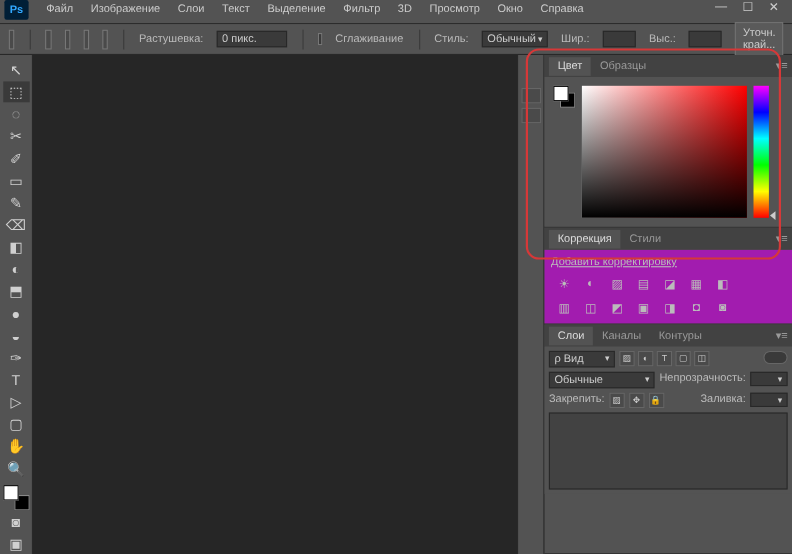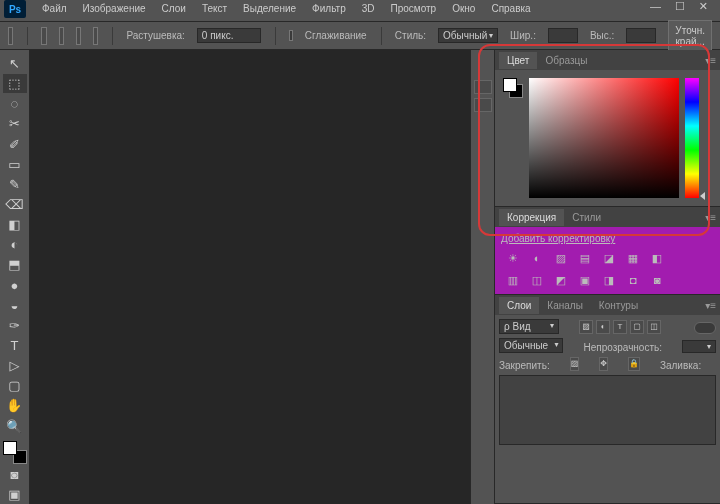--- a/index.html
+++ b/index.html
@@ -39,21 +39,21 @@
 .cs-fg{position:absolute;width:14px;height:14px;background:#fff;border:1px solid #000;top:0;left:0;z-index:2}
 .cs-bg{position:absolute;width:14px;height:14px;background:#000;border:1px solid #888;bottom:0;right:0}
 .color-field{width:150px;height:120px;background:linear-gradient(to bottom,transparent 0%,#000 100%),linear-gradient(to right,#fff 0%,#ff0000 100%);cursor:crosshair}
 .hue-strip{width:14px;height:120px;background:linear-gradient(to bottom,#ff00ff 0%,#0000ff 20%,#00ffff 40%,#00ff00 60%,#ffff00 80%,#ff0000 100%);cursor:pointer;position:relative}
 .hue-strip::after{content:"";position:absolute;right:-6px;bottom:-2px;width:0;height:0;border-top:4px solid transparent;border-bottom:4px solid transparent;border-right:5px solid #ccc}
 .adjust-body{padding:6px;background:#a21caf}
 .adjust-link{font-size:10px;color:#bbb;text-decoration:underline;cursor:pointer}
 .adjust-icons{display:flex;gap:8px;margin-top:8px;flex-wrap:wrap;padding:0 4px}
 .adj-ic{width:16px;height:14px;color:#bbb;font-size:11px;cursor:pointer;text-align:center}
 .layer-body{padding:4px;background:#535353}
-.layer-row{display:flex;gap:20px;align-items:flex-end;margin-bottom:4px}
+.layer-row{display:flex;gap:4px;align-items:flex-start;margin-bottom:4px}
 .layer-select{background:#3a3a3a;border:1px solid #282828;padding:1px 4px;font-size:10px;color:#ccc;flex:1;display:flex;justify-content:space-between}
 .layer-select::after{content:"▾";font-size:8px}
 .layer-filter-icons{display:flex;gap:3px}
 .lfi{width:14px;height:14px;border:1px solid #666;background:#4a4a4a;cursor:pointer;font-size:8px;text-align:center;line-height:12px}
 .layer-area{height:70px;background:#424242;border:1px solid #282828;margin-top:4px}
 .highlight{position:absolute;border:2px solid #d63838;border-radius:12px;pointer-events:none;z-index:100}
 .sep{width:1px;height:18px;background:#3a3a3a;margin:0 2px}
 </style>
 </head>
 <body>

